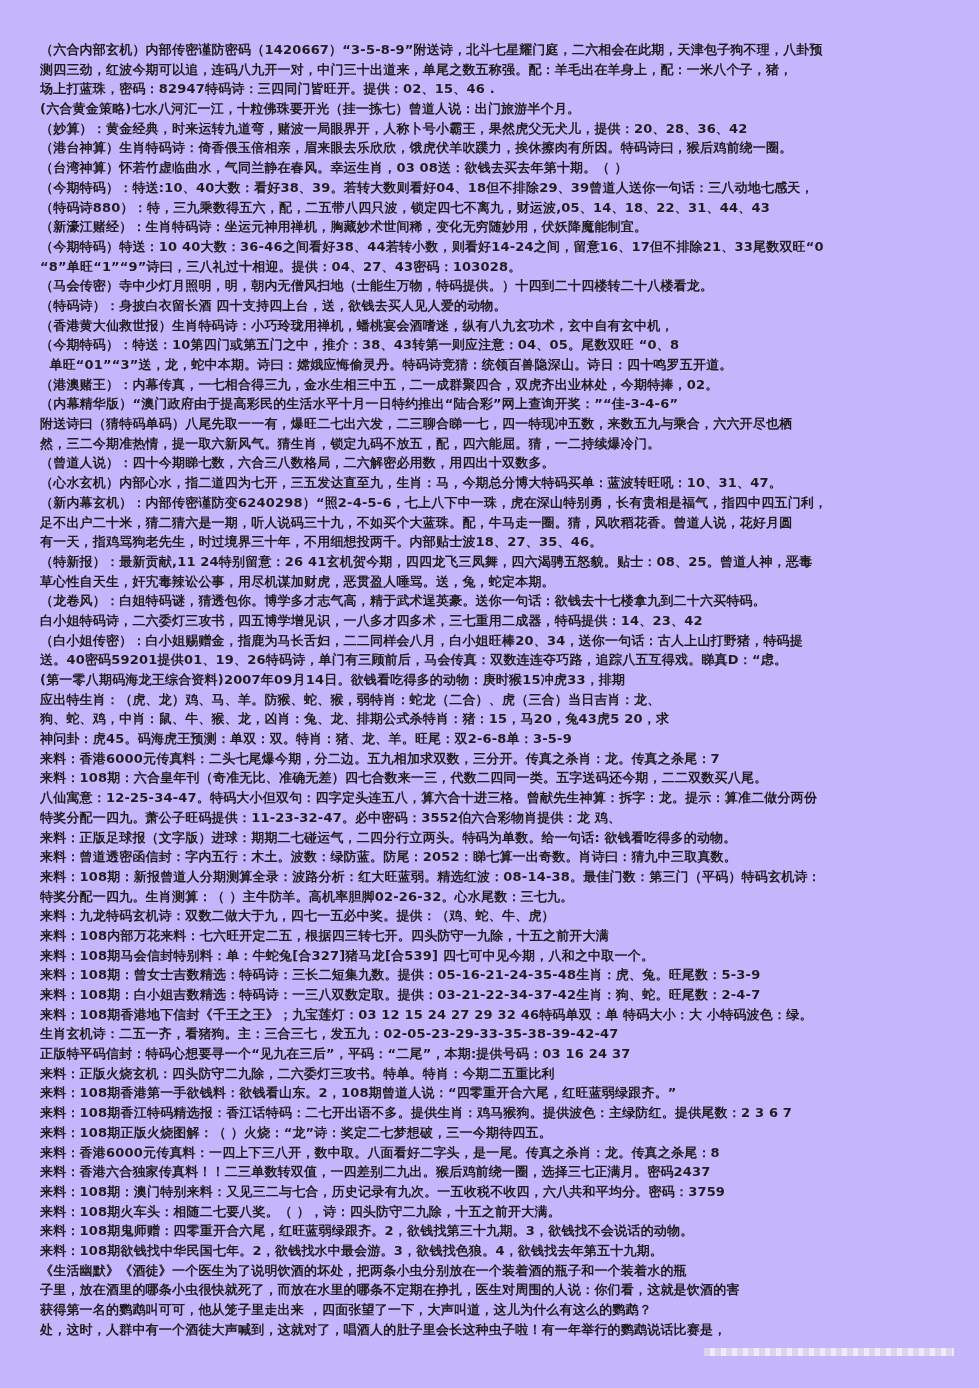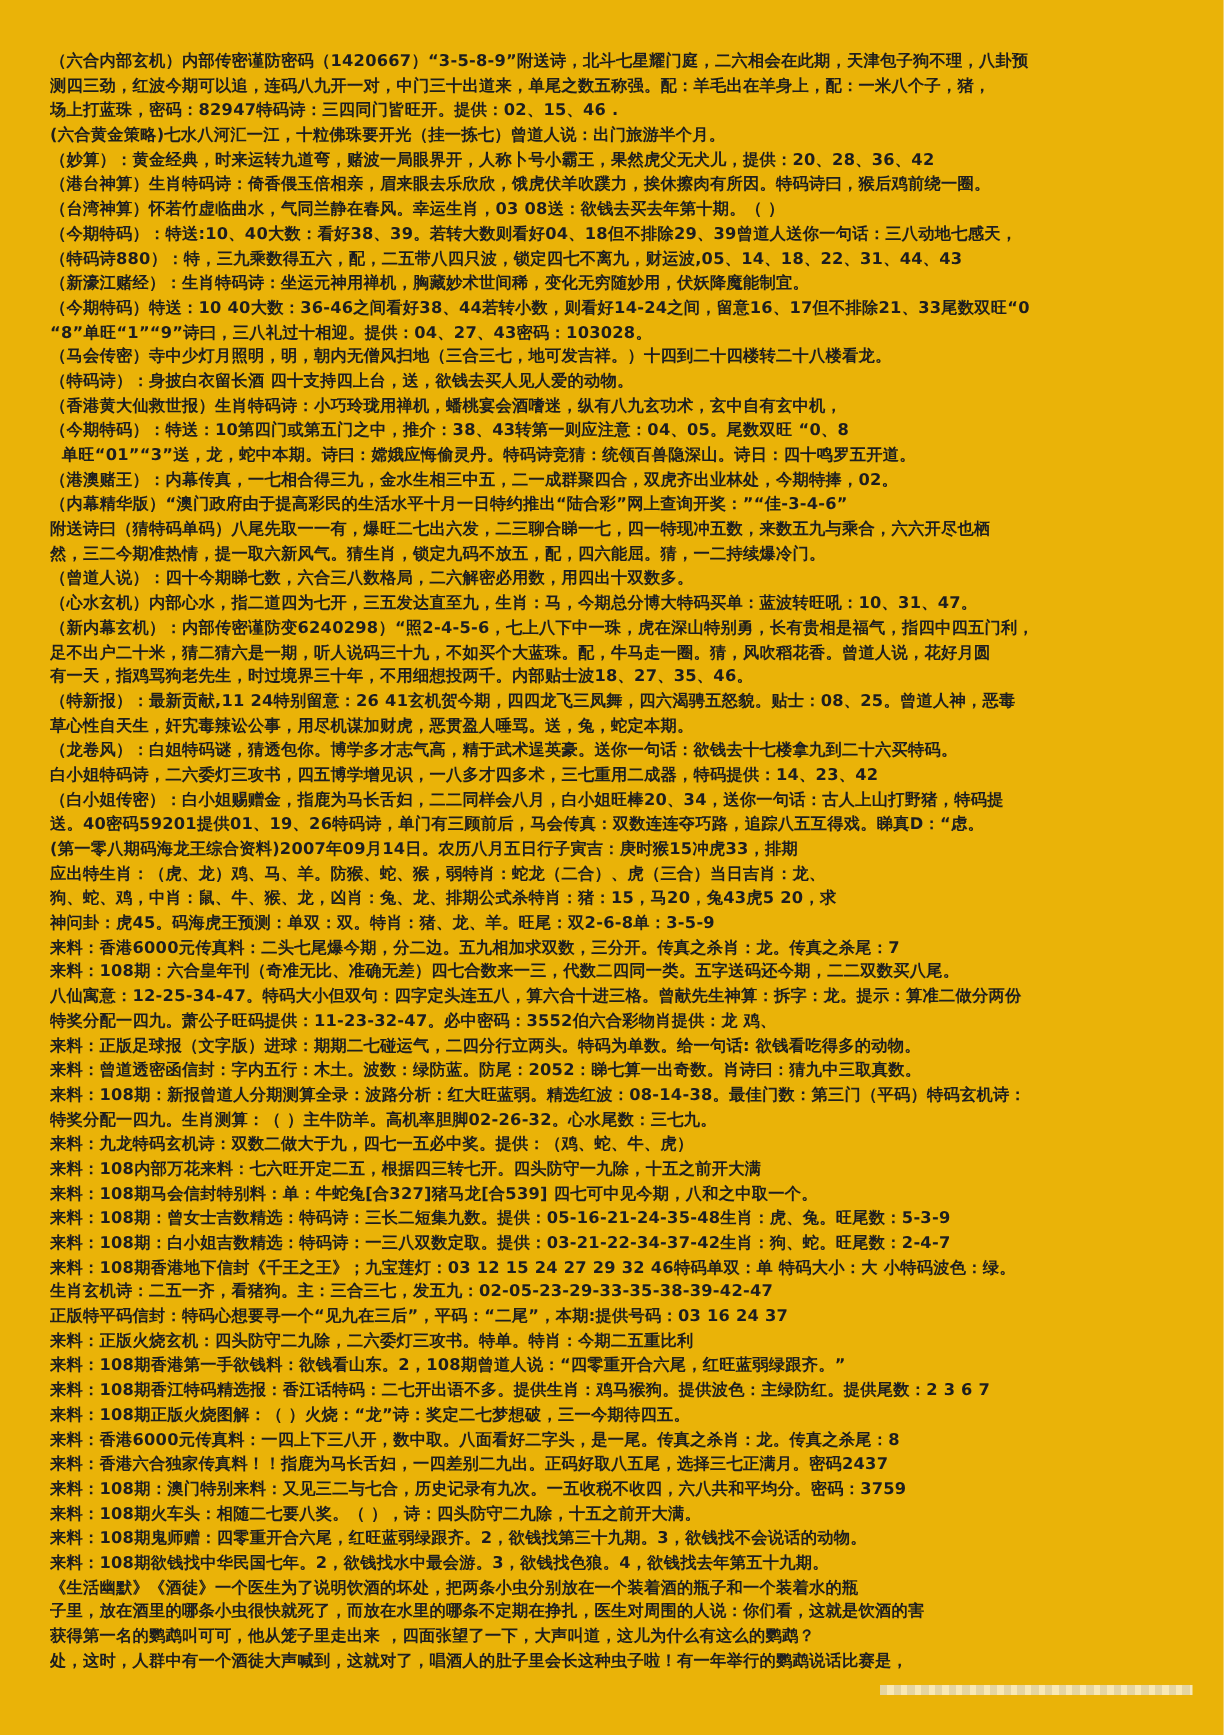--- a/index.html
+++ b/index.html
@@ -4,21 +4,21 @@
 <style>
   html, body {
     margin: 0;
     padding: 0;
     background: #ffffff;
   }
   .page {
     position: relative;
     width: 979px;
     height: 1388px;
-    background: #eab308;
+    background: #c4b5fd;
     overflow: hidden;
     font-family: "DejaVu Sans", "Liberation Sans", sans-serif;
   }
   .doc-text {
     position: absolute;
     top: 40px;
     left: 40px;
     right: 30px;
     color: #1e1e1e;
     font-size: 13px;
@@ -55,41 +55,41 @@
       <div class="text-line">场上打蓝珠，密码：82947特码诗：三四同门皆旺开。提供：02、15、46 .</div>
       <div class="text-line">(六合黄金策略)七水八河汇一江，十粒佛珠要开光（挂一拣七）曾道人说：出门旅游半个月。</div>
       <div class="text-line">（妙算）：黄金经典，时来运转九道弯，赌波一局眼界开，人称卜号小霸王，果然虎父无犬儿，提供：20、28、36、42</div>
       <div class="text-line">（港台神算）生肖特码诗：倚香偎玉倍相亲，眉来眼去乐欣欣，饿虎伏羊吹蹼力，挨休擦肉有所因。特码诗曰，猴后鸡前绕一圈。</div>
       <div class="text-line">（台湾神算）怀若竹虚临曲水，气同兰静在春风。幸运生肖，03 08送：欲钱去买去年第十期。（ ）</div>
       <div class="text-line">（今期特码）：特送:10、40大数：看好38、39。若转大数则看好04、18但不排除29、39曾道人送你一句话：三八动地七感天，</div>
       <div class="text-line">（特码诗880）：特，三九乘数得五六，配，二五带八四只波，锁定四七不离九，财运波,05、14、18、22、31、44、43</div>
       <div class="text-line">（新濠江赌经）：生肖特码诗：坐运元神用禅机，胸藏妙术世间稀，变化无穷随妙用，伏妖降魔能制宜。</div>
       <div class="text-line">（今期特码）特送：10 40大数：36-46之间看好38、44若转小数，则看好14-24之间，留意16、17但不排除21、33尾数双旺“0</div>
       <div class="text-line">“8”单旺“1”“9”诗曰，三八礼过十相迎。提供：04、27、43密码：103028。</div>
-      <div class="text-line">（马会传密）寺中少灯月照明，明，朝内无僧风扫地（三合三七，地可发吉祥。）十四到二十四楼转二十八楼看龙。</div>
+      <div class="text-line">（马会传密）寺中少灯月照明，明，朝内无僧风扫地（士能生万物，特码提供。）十四到二十四楼转二十八楼看龙。</div>
       <div class="text-line">（特码诗）：身披白衣留长酒 四十支持四上台，送，欲钱去买人见人爱的动物。</div>
       <div class="text-line">（香港黄大仙救世报）生肖特码诗：小巧玲珑用禅机，蟠桃宴会酒嗜迷，纵有八九玄功术，玄中自有玄中机，</div>
       <div class="text-line">（今期特码）：特送：10第四门或第五门之中，推介：38、43转第一则应注意：04、05。尾数双旺 “0、8</div>
       <div class="text-line">  单旺“01”“3”送，龙，蛇中本期。诗曰：嫦娥应悔偷灵丹。特码诗竞猜：统领百兽隐深山。诗日：四十鸣罗五开道。</div>
       <div class="text-line">（港澳赌王）：内幕传真，一七相合得三九，金水生相三中五，二一成群聚四合，双虎齐出业林处，今期特捧，02。</div>
       <div class="text-line">（内幕精华版）“澳门政府由于提高彩民的生活水平十月一日特约推出“陆合彩”网上查询开奖：”“佳-3-4-6”</div>
       <div class="text-line">附送诗曰（猜特码单码）八尾先取一一有，爆旺二七出六发，二三聊合睇一七，四一特现冲五数，来数五九与乘合，六六开尽也栖</div>
       <div class="text-line">然，三二今期准热情，提一取六新风气。猜生肖，锁定九码不放五，配，四六能屈。猜，一二持续爆冷门。</div>
       <div class="text-line">（曾道人说）：四十今期睇七数，六合三八数格局，二六解密必用数，用四出十双数多。</div>
       <div class="text-line">（心水玄机）内部心水，指二道四为七开，三五发达直至九，生肖：马，今期总分博大特码买单：蓝波转旺吼：10、31、47。</div>
       <div class="text-line">（新内幕玄机）：内部传密谨防变6240298）“照2-4-5-6，七上八下中一珠，虎在深山特别勇，长有贵相是福气，指四中四五门利，</div>
       <div class="text-line">足不出户二十米，猜二猜六是一期，听人说码三十九，不如买个大蓝珠。配，牛马走一圈。猜，风吹稻花香。曾道人说，花好月圆</div>
       <div class="text-line">有一天，指鸡骂狗老先生，时过境界三十年，不用细想投两千。内部贴士波18、27、35、46。</div>
       <div class="text-line">（特新报）：最新贡献,11 24特别留意：26 41玄机贺今期，四四龙飞三凤舞，四六渴骋五怒貌。贴士：08、25。曾道人神，恶毒</div>
       <div class="text-line">草心性自天生，奸宄毒辣讼公事，用尽机谋加财虎，恶贯盈人唾骂。送，兔，蛇定本期。</div>
       <div class="text-line">（龙卷风）：白姐特码谜，猜透包你。博学多才志气高，精于武术逞英豪。送你一句话：欲钱去十七楼拿九到二十六买特码。</div>
       <div class="text-line">白小姐特码诗，二六委灯三攻书，四五博学增见识，一八多才四多术，三七重用二成器，特码提供：14、23、42</div>
       <div class="text-line">（白小姐传密）：白小姐赐赠金，指鹿为马长舌妇，二二同样会八月，白小姐旺棒20、34，送你一句话：古人上山打野猪，特码提</div>
       <div class="text-line">送。40密码59201提供01、19、26特码诗，单门有三顾前后，马会传真：双数连连夺巧路，追踪八五互得戏。睇真D：“虑。</div>
-      <div class="text-line">(第一零八期码海龙王综合资料)2007年09月14日。农历八月五日行子寅吉：庚时猴15冲虎33，排期</div>
+      <div class="text-line">(第一零八期码海龙王综合资料)2007年09月14日。欲钱看吃得多的动物：庚时猴15冲虎33，排期</div>
       <div class="text-line">应出特生肖：（虎、龙）鸡、马、羊。防猴、蛇、猴，弱特肖：蛇龙（二合）、虎（三合）当日吉肖：龙、</div>
       <div class="text-line">狗、蛇、鸡，中肖：鼠、牛、猴、龙，凶肖：兔、龙、排期公式杀特肖：猪：15，马20，兔43虎5 20，求</div>
       <div class="text-line">神问卦：虎45。码海虎王预测：单双：双。特肖：猪、龙、羊。旺尾：双2-6-8单：3-5-9</div>
       <div class="text-line">来料：香港6000元传真料：二头七尾爆今期，分二边。五九相加求双数，三分开。传真之杀肖：龙。传真之杀尾：7</div>
       <div class="text-line">来料：108期：六合皇年刊（奇准无比、准确无差）四七合数来一三，代数二四同一类。五字送码还今期，二二双数买八尾。</div>
       <div class="text-line">八仙寓意：12-25-34-47。特码大小但双句：四字定头连五八，算六合十进三格。曾献先生神算：拆字：龙。提示：算准二做分两份</div>
       <div class="text-line">特奖分配一四九。萧公子旺码提供：11-23-32-47。必中密码：3552伯六合彩物肖提供：龙 鸡、</div>
       <div class="text-line">来料：正版足球报（文字版）进球：期期二七碰运气，二四分行立两头。特码为单数。给一句话: 欲钱看吃得多的动物。</div>
       <div class="text-line">来料：曾道透密函信封：字内五行：木土。波数：绿防蓝。防尾：2052：睇七算一出奇数。肖诗曰：猜九中三取真数。</div>
       <div class="text-line">来料：108期：新报曾道人分期测算全录：波路分析：红大旺蓝弱。精选红波：08-14-38。最佳门数：第三门（平码）特码玄机诗：</div>
@@ -100,21 +100,21 @@
       <div class="text-line">来料：108期：曾女士吉数精选：特码诗：三长二短集九数。提供：05-16-21-24-35-48生肖：虎、兔。旺尾数：5-3-9</div>
       <div class="text-line">来料：108期：白小姐吉数精选：特码诗：一三八双数定取。提供：03-21-22-34-37-42生肖：狗、蛇。旺尾数：2-4-7</div>
       <div class="text-line">来料：108期香港地下信封《千王之王》；九宝莲灯：03 12 15 24 27 29 32 46特码单双：单 特码大小：大 小特码波色：绿。</div>
       <div class="text-line">生肖玄机诗：二五一齐，看猪狗。主：三合三七，发五九：02-05-23-29-33-35-38-39-42-47</div>
       <div class="text-line">正版特平码信封：特码心想要寻一个“见九在三后”，平码：“二尾”，本期:提供号码：03 16 24 37</div>
       <div class="text-line">来料：正版火烧玄机：四头防守二九除，二六委灯三攻书。特单。特肖：今期二五重比利</div>
       <div class="text-line">来料：108期香港第一手欲钱料：欲钱看山东。2，108期曾道人说：“四零重开合六尾，红旺蓝弱绿跟齐。”</div>
       <div class="text-line">来料：108期香江特码精选报：香江话特码：二七开出语不多。提供生肖：鸡马猴狗。提供波色：主绿防红。提供尾数：2 3 6 7</div>
       <div class="text-line">来料：108期正版火烧图解：（ ）火烧：“龙”诗：奖定二七梦想破，三一今期待四五。</div>
       <div class="text-line">来料：香港6000元传真料：一四上下三八开，数中取。八面看好二字头，是一尾。传真之杀肖：龙。传真之杀尾：8</div>
-      <div class="text-line">来料：香港六合独家传真料！！指鹿为马长舌妇，一四差别二九出。正码好取八五尾，选择三七正满月。密码2437</div>
+      <div class="text-line">来料：香港六合独家传真料！！二三单数转双值，一四差别二九出。猴后鸡前绕一圈，选择三七正满月。密码2437</div>
       <div class="text-line">来料：108期：澳门特别来料：又见三二与七合，历史记录有九次。一五收税不收四，六八共和平均分。密码：3759</div>
       <div class="text-line">来料：108期火车头：相随二七要八奖。（ ），诗：四头防守二九除，十五之前开大满。</div>
       <div class="text-line">来料：108期鬼师赠：四零重开合六尾，红旺蓝弱绿跟齐。2，欲钱找第三十九期。3，欲钱找不会说话的动物。</div>
       <div class="text-line">来料：108期欲钱找中华民国七年。2，欲钱找水中最会游。3，欲钱找色狼。4，欲钱找去年第五十九期。</div>
       <div class="text-line">《生活幽默》《酒徒》一个医生为了说明饮酒的坏处，把两条小虫分别放在一个装着酒的瓶子和一个装着水的瓶</div>
       <div class="text-line">子里，放在酒里的哪条小虫很快就死了，而放在水里的哪条不定期在挣扎，医生对周围的人说：你们看，这就是饮酒的害</div>
       <div class="text-line">获得第一名的鹦鹉叫可可，他从笼子里走出来 ，四面张望了一下，大声叫道，这儿为什么有这么的鹦鹉？</div>
       <div class="text-line">处，这时，人群中有一个酒徒大声喊到，这就对了，唱酒人的肚子里会长这种虫子啦！有一年举行的鹦鹉说话比赛是，</div>
     </div>
   <div class="watermark"></div>

